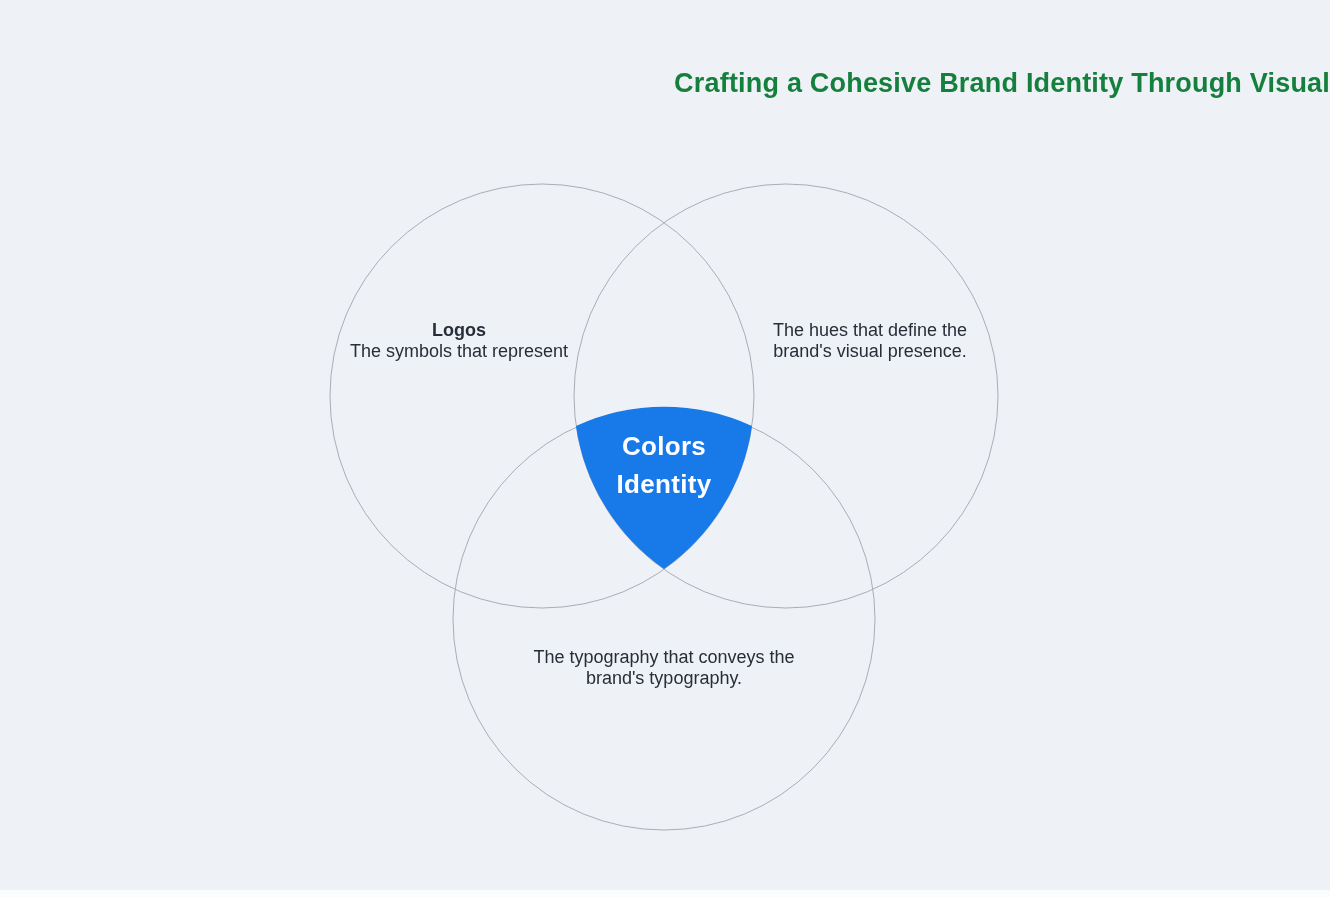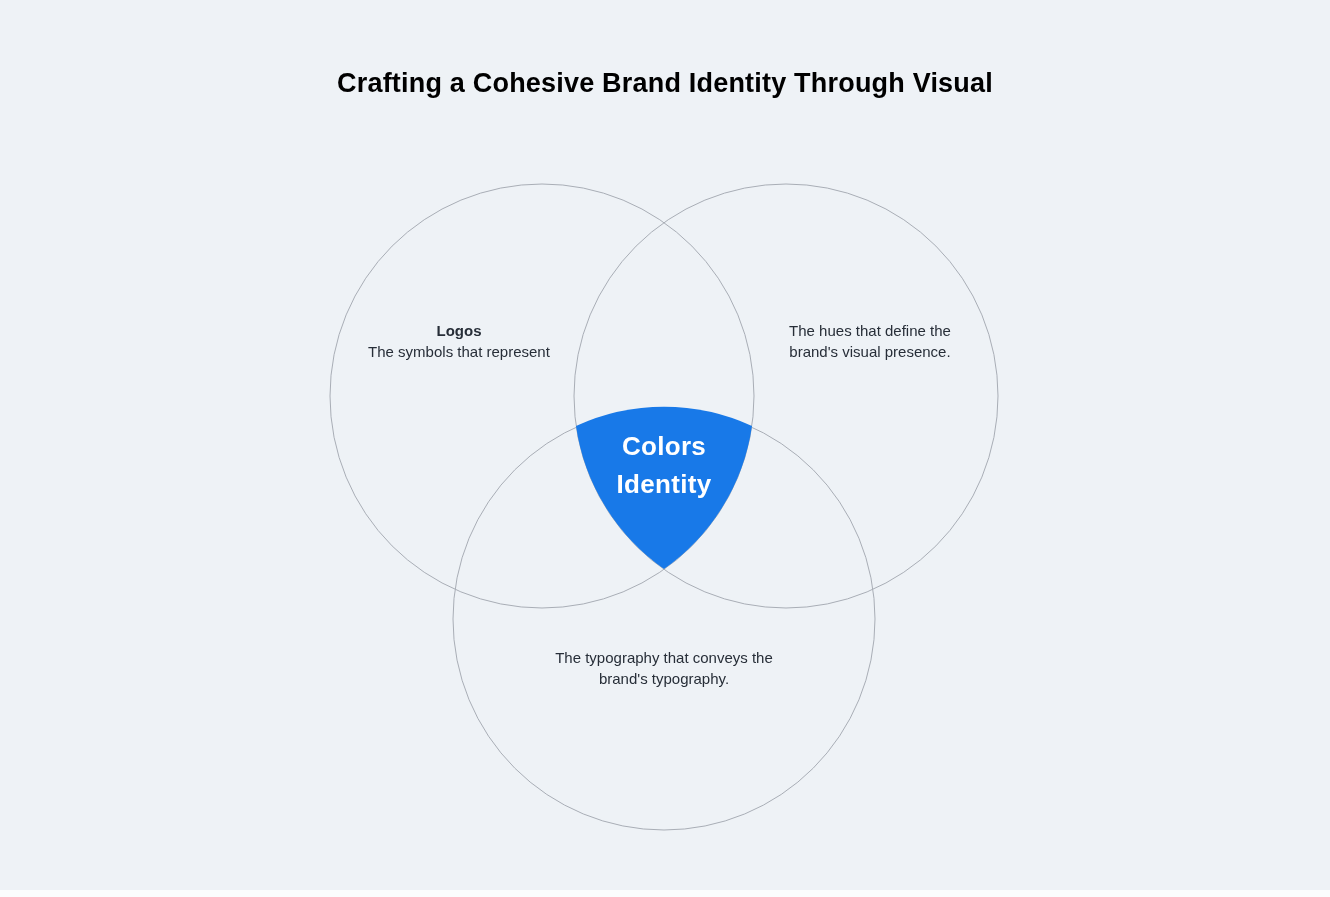--- a/index.html
+++ b/index.html
@@ -10,36 +10,36 @@
     background: #eef2f6;
     overflow: hidden;
     font-family: "Liberation Sans", sans-serif;
   }
   .title {
     position: absolute;
     top: 68px;
     left: 0;
     width: 100%;
     margin: 0;
-    text-align: center;
+    text-align: right;
     font-size: 27px;
     font-weight: 700;
     letter-spacing: 0.2px;
-    color: #000000;
+    color: #15803d;
   }
   .venn-svg {
     position: absolute;
     top: 0;
     left: 0;
   }
   .set-block {
     position: absolute;
     text-align: center;
     color: #272e38;
-    font-size: 15px;
+    font-size: 18px;
     line-height: 21px;
   }
   .set-label {
     display: block;
     font-weight: 700;
   }
   .desc-line {
     display: block;
   }
   .block-logos  { left: 304px; top: 320px; width: 310px; }

